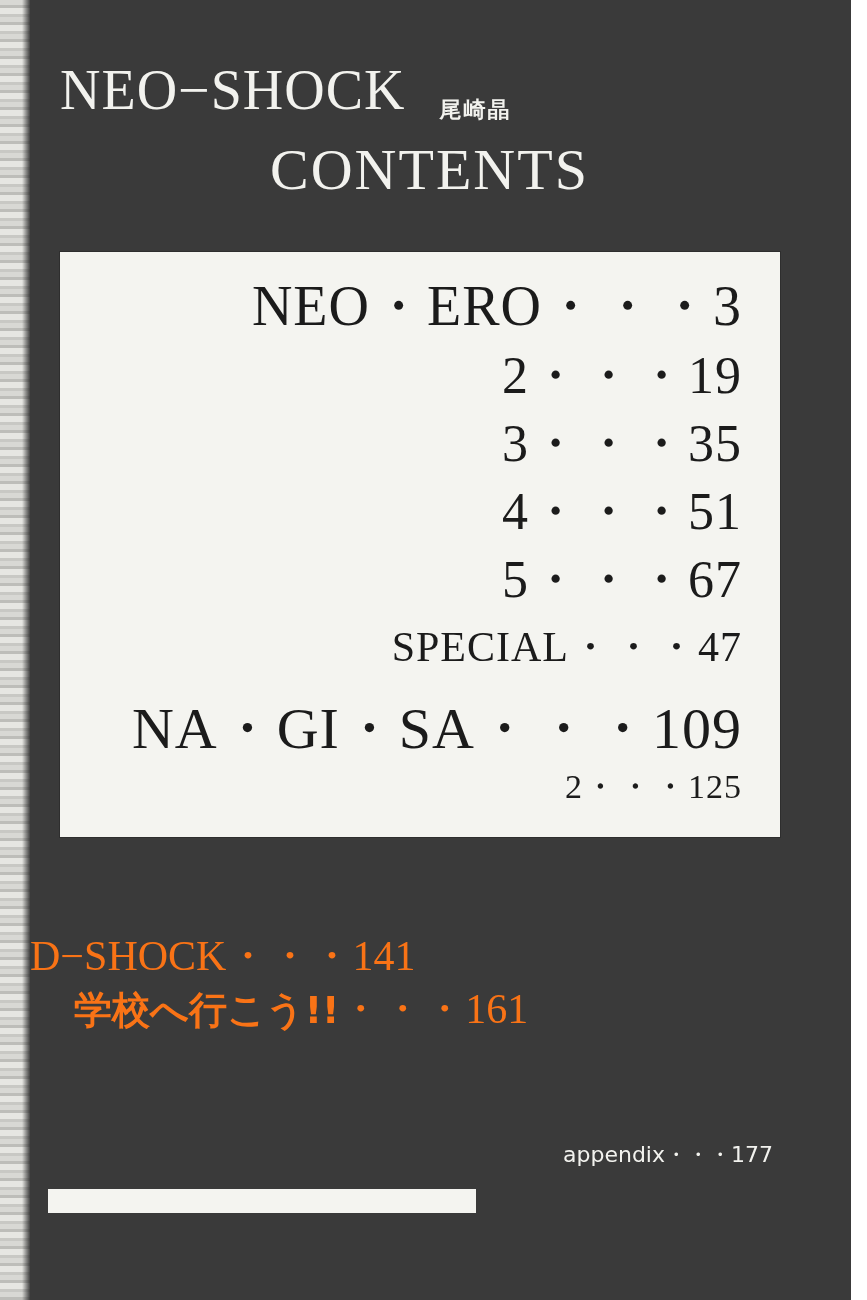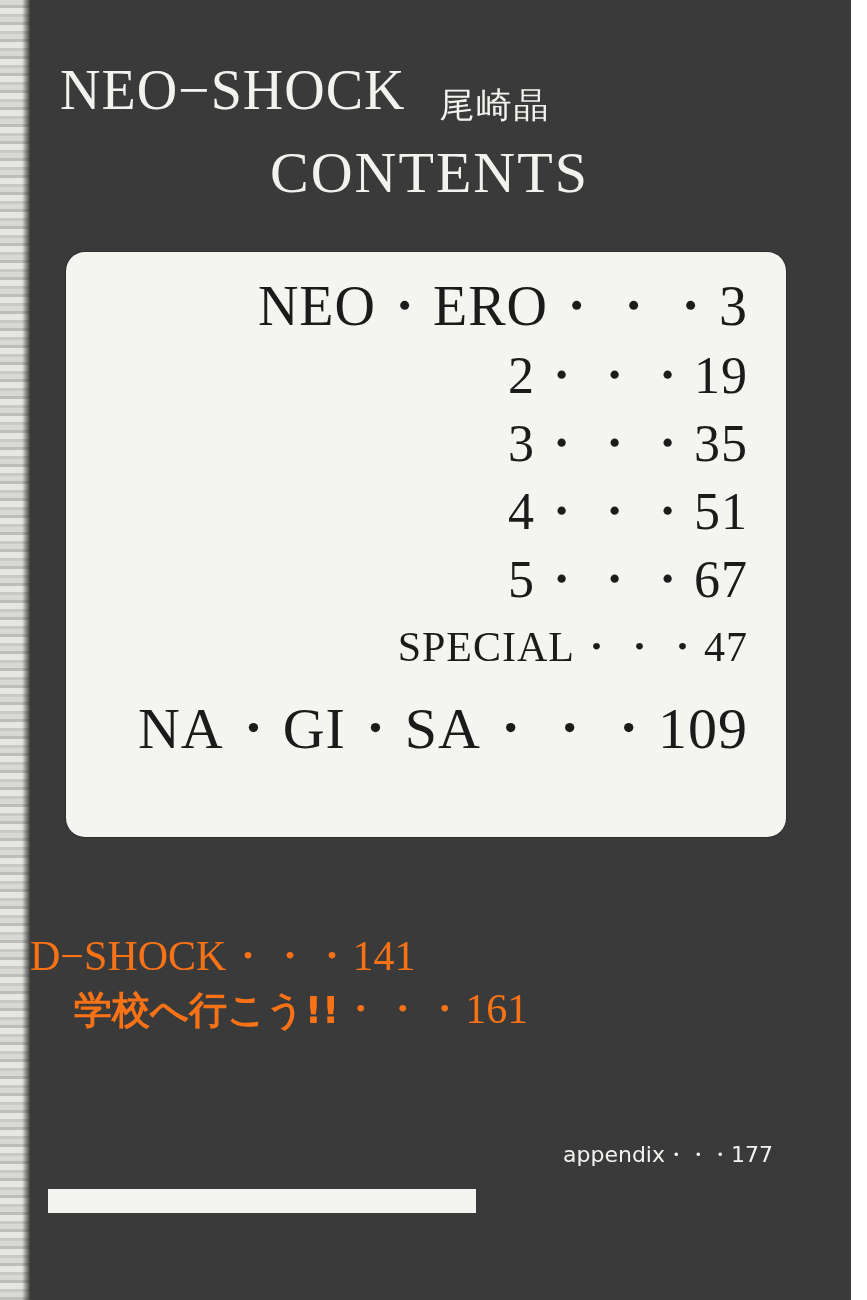--- a/index.html
+++ b/index.html
@@ -58,46 +58,45 @@
     padding-left: 30px;
   }
   .main-title {
     font-size: 56px;
     letter-spacing: 1px;
     line-height: 1;
     white-space: nowrap;
   }
   .author {
     font-family: "DejaVu Sans", sans-serif;
-    font-weight: normal;
-    font-size: 35px;
+    font-weight: bold;
+    font-size: 22px;
     margin-left: 34px;
     letter-spacing: 2px;
     position: relative;
     top: 8px;
   }
   .contents-word {
     text-align: center;
     font-size: 58px;
     letter-spacing: 2px;
     margin-top: 18px;
     padding-right: 38px;
   }
 
   
   .panel {
     position: absolute;
-    left: 66px;
+    left: 60px;
     top: 252px;
     width: 720px;
     height: 585px;
     background: #f4f4f0;
     color: #1b1b1b;
     box-shadow: 0 0 0 1px #2e2e2e;
-    border-radius: 19px;
   }
   .panel-inner {
     padding: 16px 38px 0 0;
     text-align: right;
   }
   .line {
     line-height: 1.0;
     white-space: nowrap;
   }
   .l-neoero { font-size: 56px; margin-top: 10px; letter-spacing: 1px; }
@@ -169,20 +168,21 @@
 
   <div class="panel">
     <div class="panel-inner">
       <div class="line l-neoero">NEO・ERO・・・3</div>
       <div class="line l-sub">2・・・19</div>
       <div class="line l-sub">3・・・35</div>
       <div class="line l-sub">4・・・51</div>
       <div class="line l-sub">5・・・67</div>
       <div class="line l-special">SPECIAL・・・47</div>
       <div class="line l-nagisa">NA・GI・SA・・・109</div>
+      <div class="line l-nagisa2">2・・・125</div>
     </div>
   </div>
 
   <div class="lower">
     <div class="entry">D−SHOCK・・・141</div>
     <div class="entry jp">
       <span>学校へ行こう</span><span>!!</span><span class="pg">・・・161</span>
     </div>
   </div>
 

